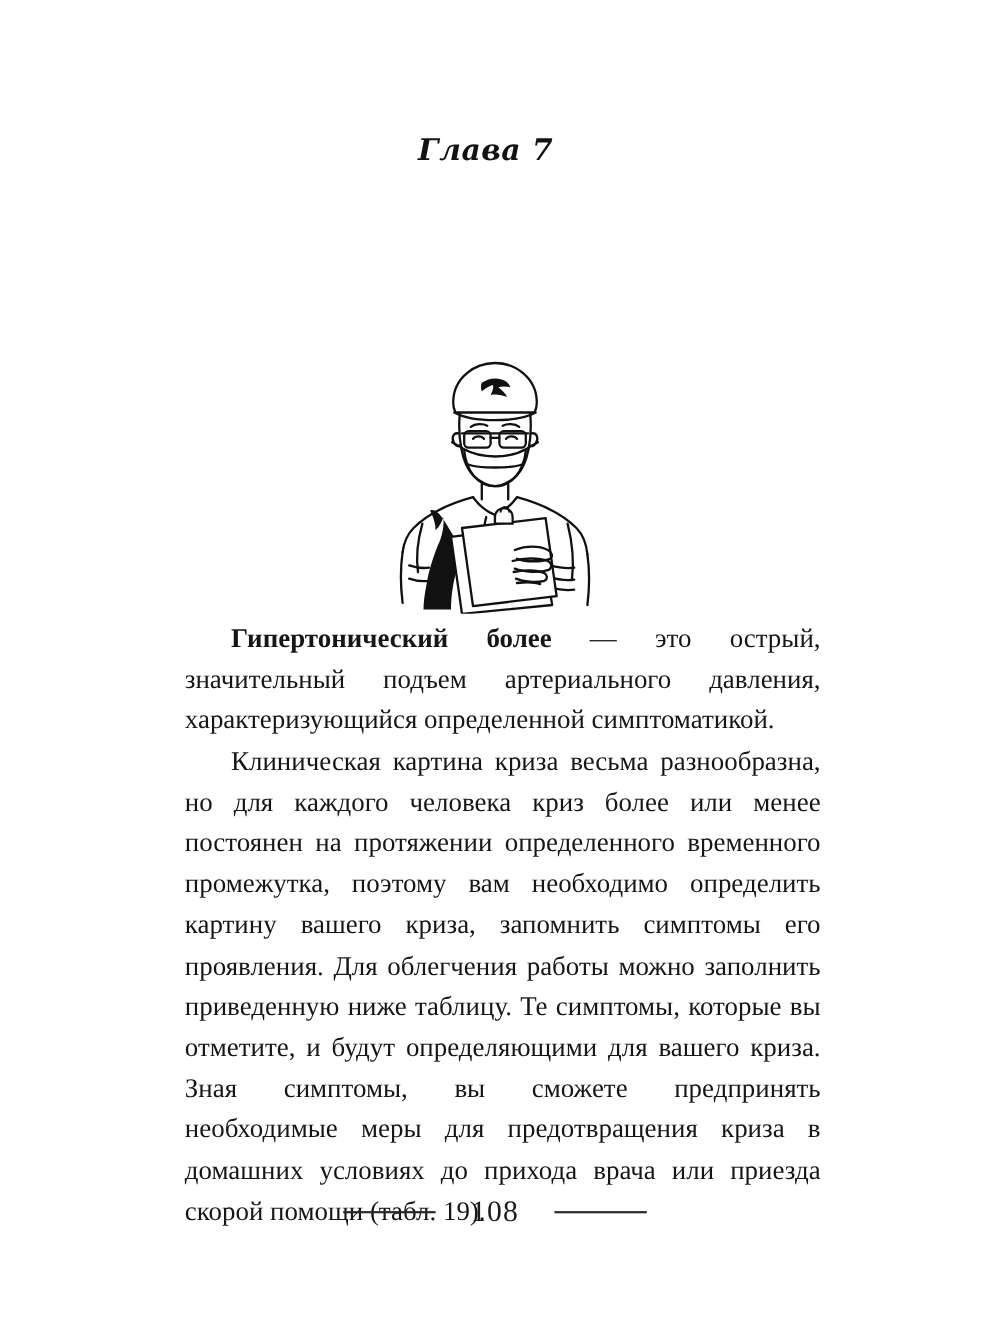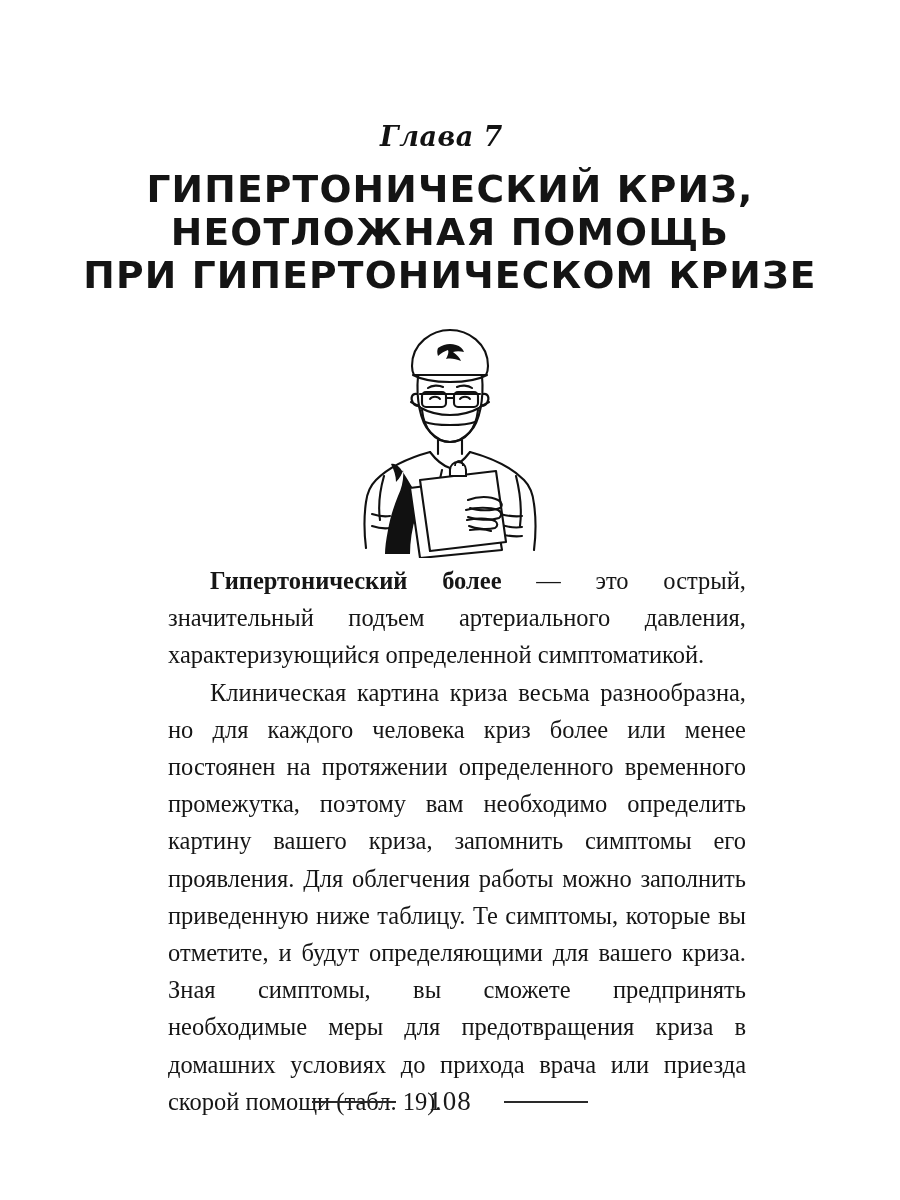--- a/index.html
+++ b/index.html
@@ -112,25 +112,20 @@
     text-align: center;
   }
 </style>
 </head>
 <body>
 
 <div class="page">
 
   <div class="chapter-line">Глава 7</div>
 
-  <div class="title-block">
-    <div class="title-line">ГИПЕРТОНИЧЕСКИЙ КРИЗ,</div>
-    <div class="title-line">НЕОТЛОЖНАЯ ПОМОЩЬ</div>
-    <div class="title-line">ПРИ ГИПЕРТОНИЧЕСКОМ КРИЗЕ</div>
-  </div>
 
   <div class="illustration">
     <svg viewBox="0 0 200 240" xmlns="http://www.w3.org/2000/svg" aria-hidden="true">
       <g fill="none" stroke="#111111" stroke-width="2.1" stroke-linecap="round" stroke-linejoin="round">
 
         <path d="M62 48 C62 25, 82 12, 100 12 C118 12, 138 25, 138 48 C138 52, 137 55, 136 57 L64 57 C63 55, 62 52, 62 48 Z"></path>
 
         <path d="M63 57 C72 62, 88 64, 100 64 C112 64, 128 62, 137 57"></path>
 
         <path d="M68 58 C66 80, 70 104, 80 114 C87 121, 95 124, 100 124 C105 124, 113 121, 120 114 C130 104, 134 80, 132 58"></path>

